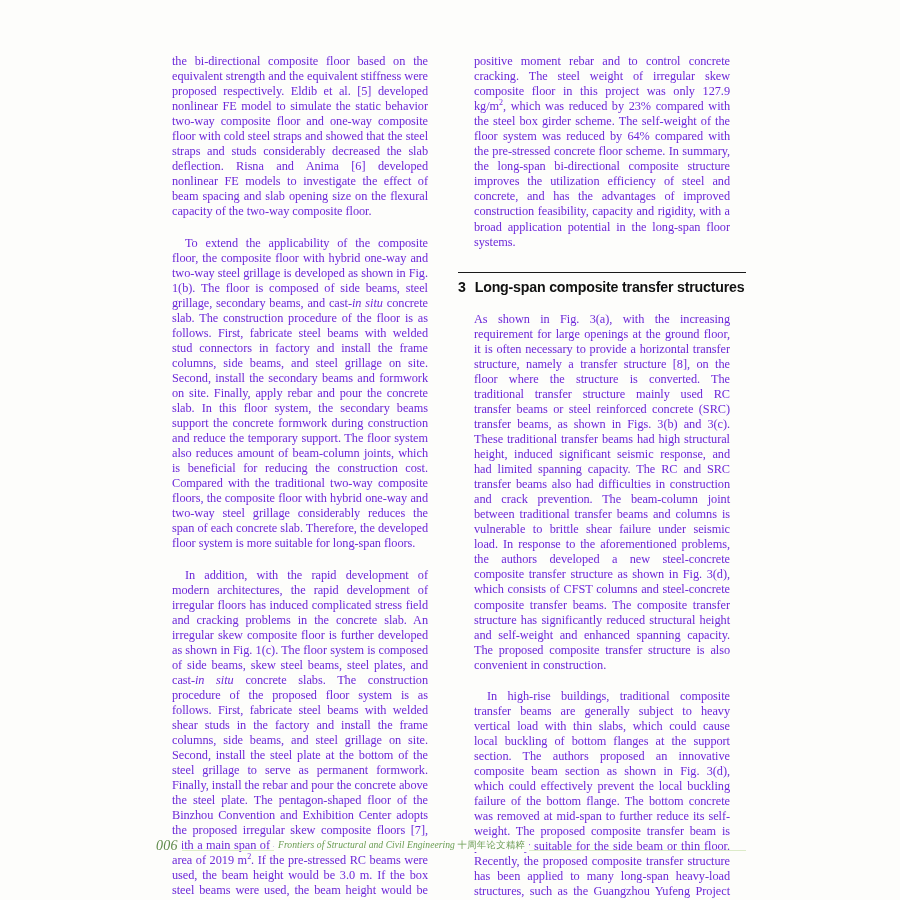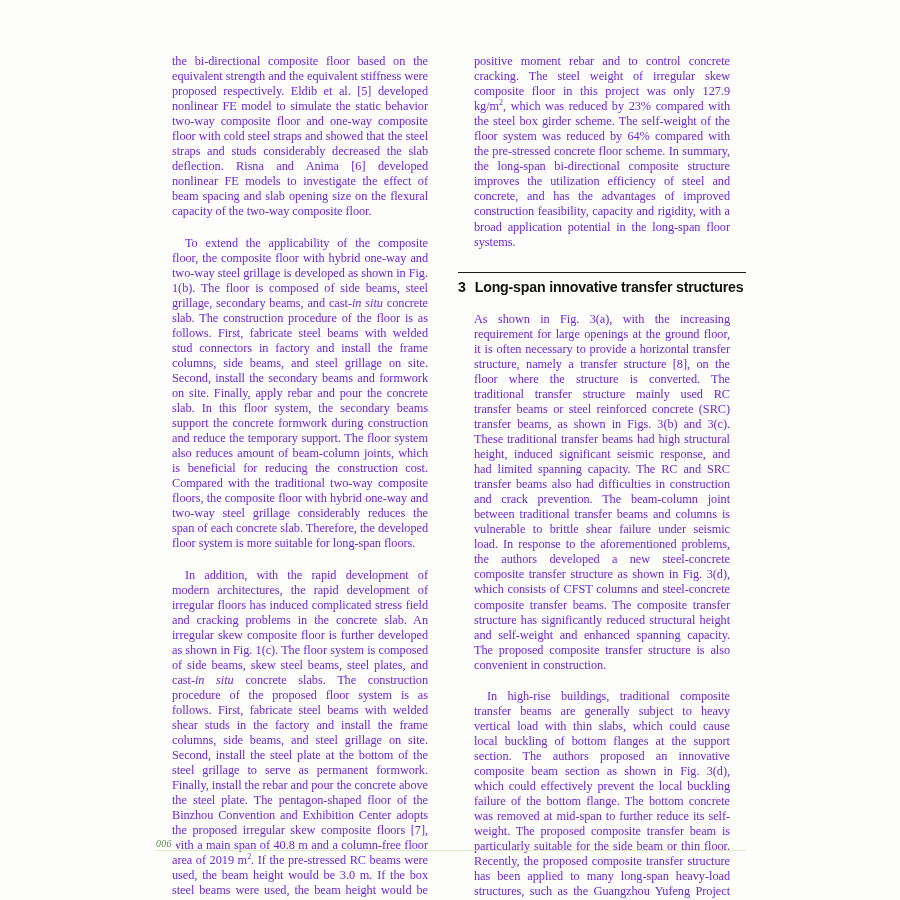--- a/index.html
+++ b/index.html
@@ -103,21 +103,21 @@
     width: 590px;
     height: 1px;
     background: #dcebc8;
   }
   .footer-pageno {
     position: absolute;
     left: 0;
     top: 0;
     font-family: "Liberation Serif", "DejaVu Serif", serif;
     font-style: italic;
-    font-size: 10px;
+    font-size: 14px;
     color: #5e8a4a;
     letter-spacing: 0.2px;
     background: #fdfdfb;
     padding-right: 4px;
   }
   .footer-journal {
     position: absolute;
     left: 118px;
     top: 1px;
     font-family: "Liberation Serif", "DejaVu Serif", serif;
@@ -148,27 +148,31 @@
         <p class="para indent"><span>To extend the applicability of the composite floor, the composite floor with hybrid one-way and two-way steel grillage is developed as shown in Fig. 1(b). The floor is composed of side beams, steel grillage, secondary beams, and cast-</span><span class="it">in situ</span><span> concrete slab. The construction procedure of the floor is as follows. First, fabricate steel beams with welded stud connectors in factory and install the frame columns, side beams, and steel grillage on site. Second, install the secondary beams and formwork on site. Finally, apply rebar and pour the concrete slab. In this floor system, the secondary beams support the concrete formwork during construction and reduce the temporary support. The floor system also reduces amount of beam-column joints, which is beneficial for reducing the construction cost. Compared with the traditional two-way composite floors, the composite floor with hybrid one-way and two-way steel grillage considerably reduces the span of each concrete slab. Therefore, the developed floor system is more suitable for long-span floors.</span></p>
         <p class="para indent"><span>In addition, with the rapid development of modern architectures, the rapid development of irregular floors has induced complicated stress field and cracking problems in the concrete slab. An irregular skew composite floor is further developed as shown in Fig. 1(c). The floor system is composed of side beams, skew steel beams, steel plates, and cast-</span><span class="it">in situ</span><span> concrete slabs. The construction procedure of the proposed floor system is as follows. First, fabricate steel beams with welded shear studs in the factory and install the frame columns, side beams, and steel grillage on site. Second, install the steel plate at the bottom of the steel grillage to serve as permanent formwork. Finally, install the rebar and pour the concrete above the steel plate. The pentagon-shaped floor of the Binzhou Convention and Exhibition Center adopts the proposed irregular skew composite floors [7], with a main span of 40.8 m and a column-free floor area of 2019 m</span><sup>2</sup><span>. If the pre-stressed RC beams were used, the beam height would be 3.0 m. If the box steel beams were used, the beam height would be 2.5 m. If the open web steel joist were used, the joist height would be 4.0 m. These design results had unacceptable floor height or self-weight. Finally, by using the proposed irregular skew composite floor, the floor height was reduced to 2.0 m (including the floor thickness of 250 mm). In view of the complex shape of the floor and the sophisticated principal stress direction, the steel plate of 8 mm in thickness was used in to replace traditional</span></p>
       </div>
 
     <div class="col" id="right-col">
         <p class="para"><span>positive moment rebar and to control concrete cracking. The steel weight of irregular skew composite floor in this project was only 127.9 kg/m</span><sup>2</sup><span>, which was reduced by 23% compared with the steel box girder scheme. The self-weight of the floor system was reduced by 64% compared with the pre-stressed concrete floor scheme. In summary, the long-span bi-directional composite structure improves the utilization efficiency of steel and concrete, and has the advantages of improved construction feasibility, capacity and rigidity, with a broad application potential in the long-span floor systems.</span></p>
         <div class="section-head">
           <div class="section-rule"></div>
           <div class="section-title">
             <span class="section-num">3</span>
-            <span class="section-label">Long-span innovative transfer structures</span>
+            <span class="section-label">Long-span composite transfer structures</span>
           </div>
         </div>
         <p class="para"><span>As shown in Fig. 3(a), with the increasing requirement for large openings at the ground floor, it is often necessary to provide a horizontal transfer structure, namely a transfer structure [8], on the floor where the structure is converted. The traditional transfer structure mainly used RC transfer beams or steel reinforced concrete (SRC) transfer beams, as shown in Figs. 3(b) and 3(c). These traditional transfer beams had high structural height, induced significant seismic response, and had limited spanning capacity. The RC and SRC transfer beams also had difficulties in construction and crack prevention. The beam-column joint between traditional transfer beams and columns is vulnerable to brittle shear failure under seismic load. In response to the aforementioned problems, the authors developed a new steel-concrete composite transfer structure as shown in Fig. 3(d), which consists of CFST columns and steel-concrete composite transfer beams. The composite transfer structure has significantly reduced structural height and self-weight and enhanced spanning capacity. The proposed composite transfer structure is also convenient in construction.</span></p>
         <p class="para indent"><span>In high-rise buildings, traditional composite transfer beams are generally subject to heavy vertical load with thin slabs, which could cause local buckling of bottom flanges at the support section. The authors proposed an innovative composite beam section as shown in Fig. 3(d), which could effectively prevent the local buckling failure of the bottom flange. The bottom concrete was removed at mid-span to further reduce its self-weight. The proposed composite transfer beam is particularly suitable for the side beam or thin floor. Recently, the proposed composite transfer structure has been applied to many long-span heavy-load structures, such as the Guangzhou Yufeng Project and Guangzhou Dongpu Fupeng Hotel Project. Compared with the traditional RC transfer structure, the long-span composite transfer structural system can reduce the self-weight of the transfer floor by 60%, thereby significantly reducing the structural height and improving the seismic resistance.</span></p>
       </div>
 
   </div>
 
   <div class="footer">
     <div class="footer-rule"></div>
     <div class="footer-pageno">006</div>
+    <div class="footer-journal">
+      <span>Frontiers of Structural and Civil Engineering</span>
+      <span class="cn">十周年论文精粹</span>
+    </div>
   </div>
 
 </div>
 
 </body></html>

